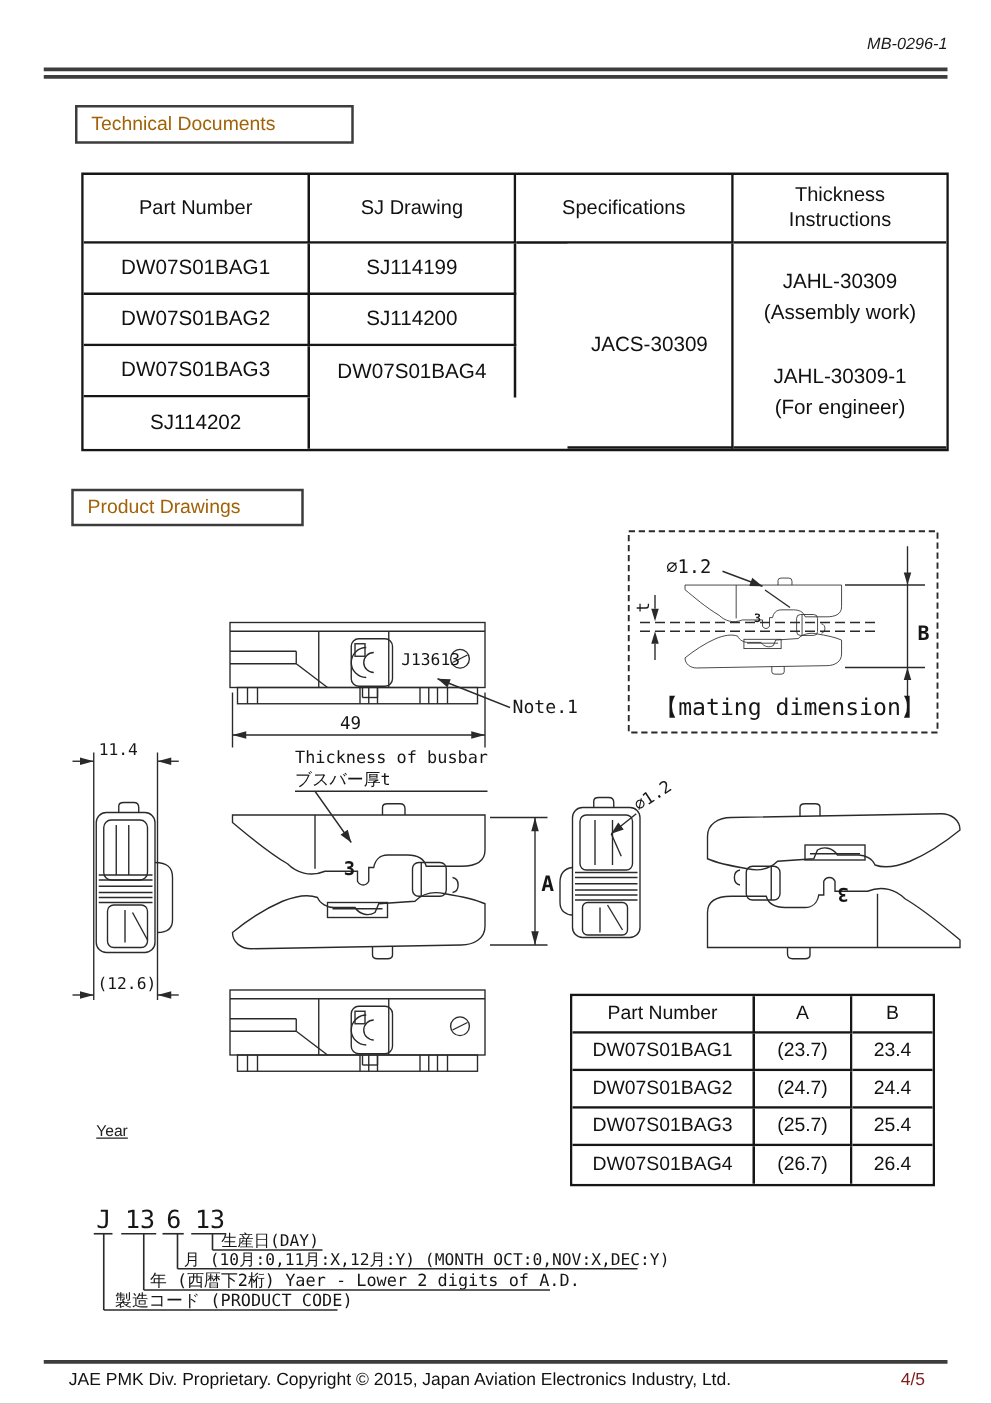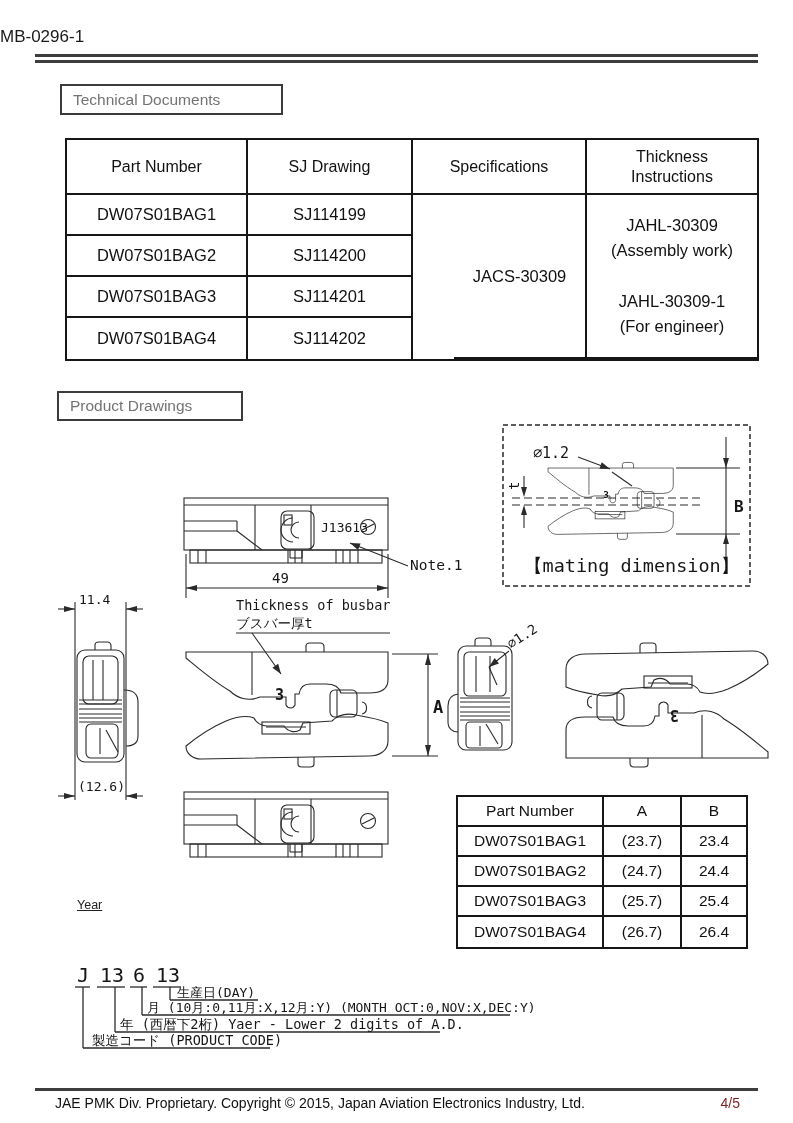--- a/index.html
+++ b/index.html
@@ -1,25 +1,25 @@
 <!DOCTYPE html>
 <html><head>
 <meta charset="utf-8">
 <style>
   html,body{margin:0;padding:0;background:#888;}
   #page{position:relative;width:793px;height:1123px;background:#ffffff;overflow:hidden;
         font-family:"Liberation Sans",sans-serif;color:#111;}
   .abs{position:absolute;}
   .cadfont{font-family:"DejaVu Sans Mono",monospace;}
   
-  #doc-number{top:27px;left:0;width:758px;font-size:17px;color:#1a1a1a;}
+  #doc-number{top:27px;left:0;width:758px;text-align:right;font-size:13px;color:#1a1a1a;font-style:italic;}
   #head-rule{top:54px;left:35px;width:723px;height:3px;border-top:3px solid #3d3d3d;border-bottom:3px solid #3d3d3d;}
   
   .title-box{border:2px solid #3c3c3c;display:flex;align-items:center;padding-left:11px;
-             font-size:15.5px;color:#737373;background:#fff;box-sizing:border-box;}
+             font-size:15.5px;color:#a16207;background:#fff;box-sizing:border-box;}
   #tech-box{top:84px;left:60px;width:223px;height:31px;}
   #prod-box{top:391px;left:57px;width:186px;height:30px;}
   
   #doc-table{top:138px;left:65px;display:grid;grid-template-columns:181px 165px 174px 170px;
              grid-template-rows:55px 41px 41px 41px 41px;border:2px solid #161616;}
   #doc-table .cell{border-right:2px solid #161616;border-bottom:2px solid #161616;
              display:flex;align-items:center;justify-content:center;text-align:center;
              font-size:16.5px;background:#fff;}
   #doc-table .last-col{border-right:none;}
   #doc-table .last-row{border-bottom:none;}
@@ -74,21 +74,20 @@
       <span>(Assembly work)</span>
       <span class="handling-gap"></span>
       <span>JAHL-30309-1</span>
       <span>(For engineer)</span>
     </div>
 
     <div class="cell">DW07S01BAG2</div>
     <div class="cell">SJ114200</div>
 
     <div class="cell">DW07S01BAG3</div>
-    <div class="cell">SJ114201</div>
 
     <div class="cell last-row">DW07S01BAG4</div>
     <div class="cell last-row">SJ114202</div>
   </div>
 
   <div class="abs" id="dim-table">
     <div class="cell">Part Number</div>
     <div class="cell">A</div>
     <div class="cell last-col">B</div>
 

